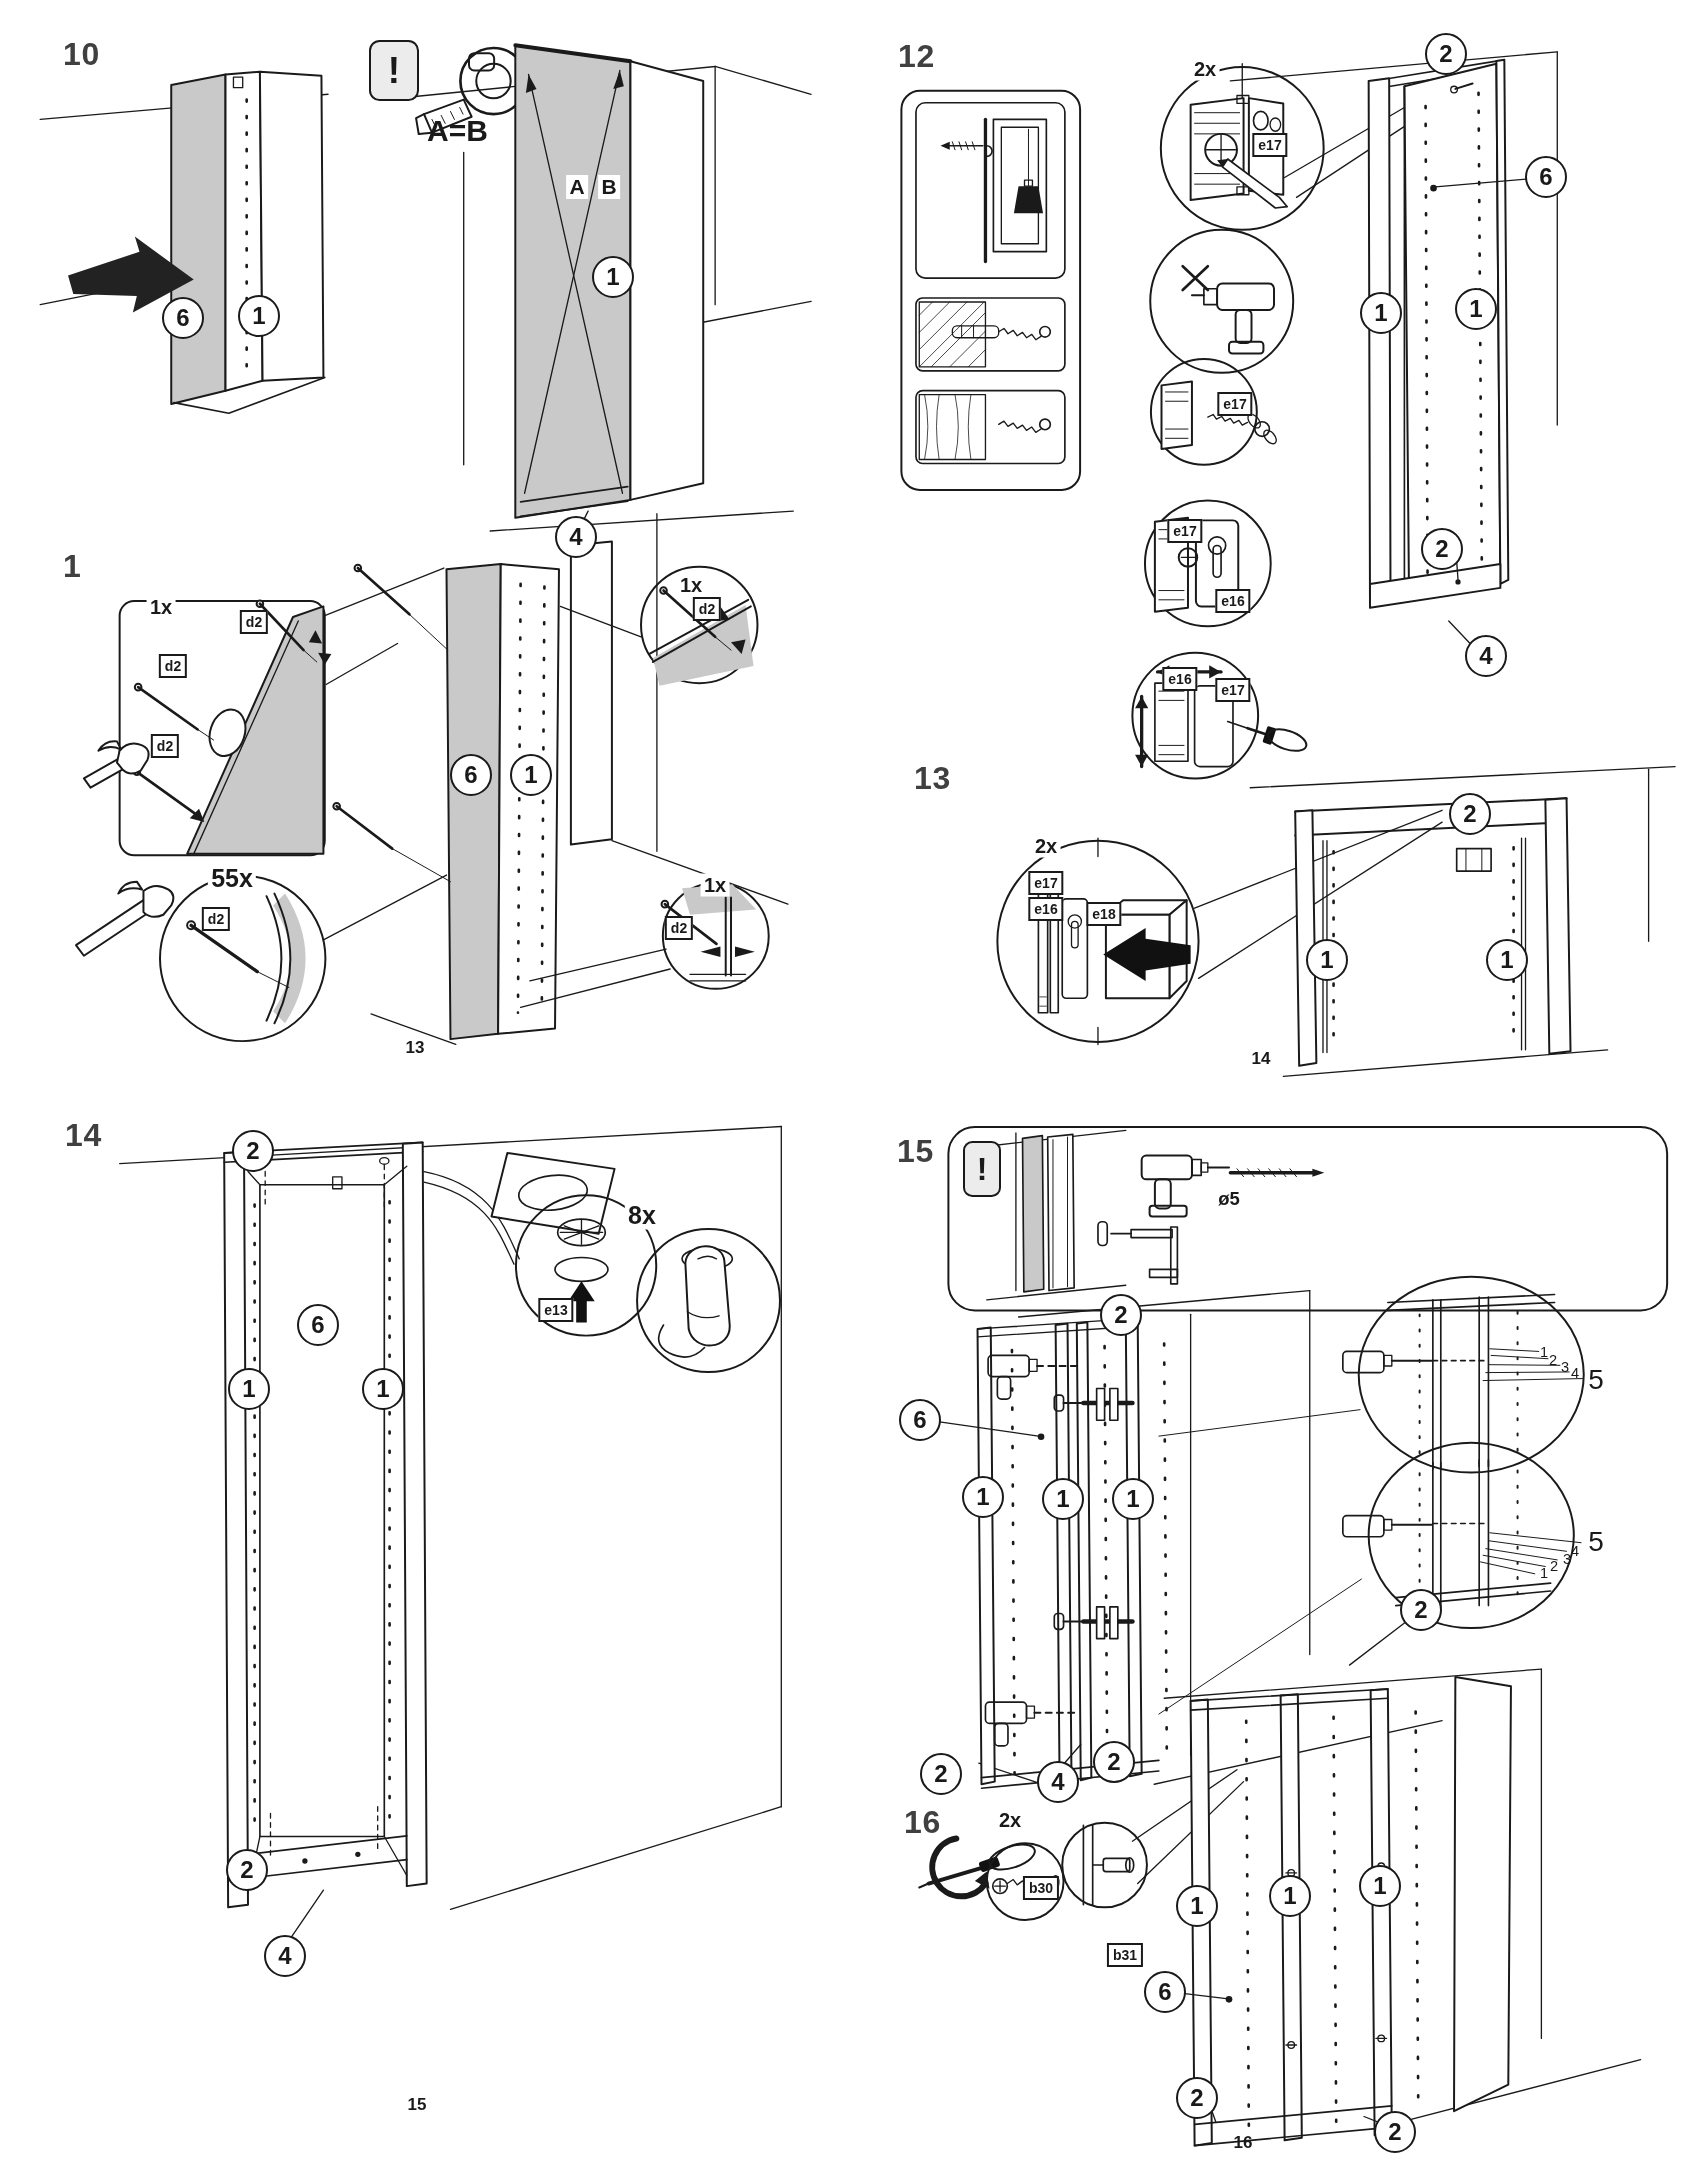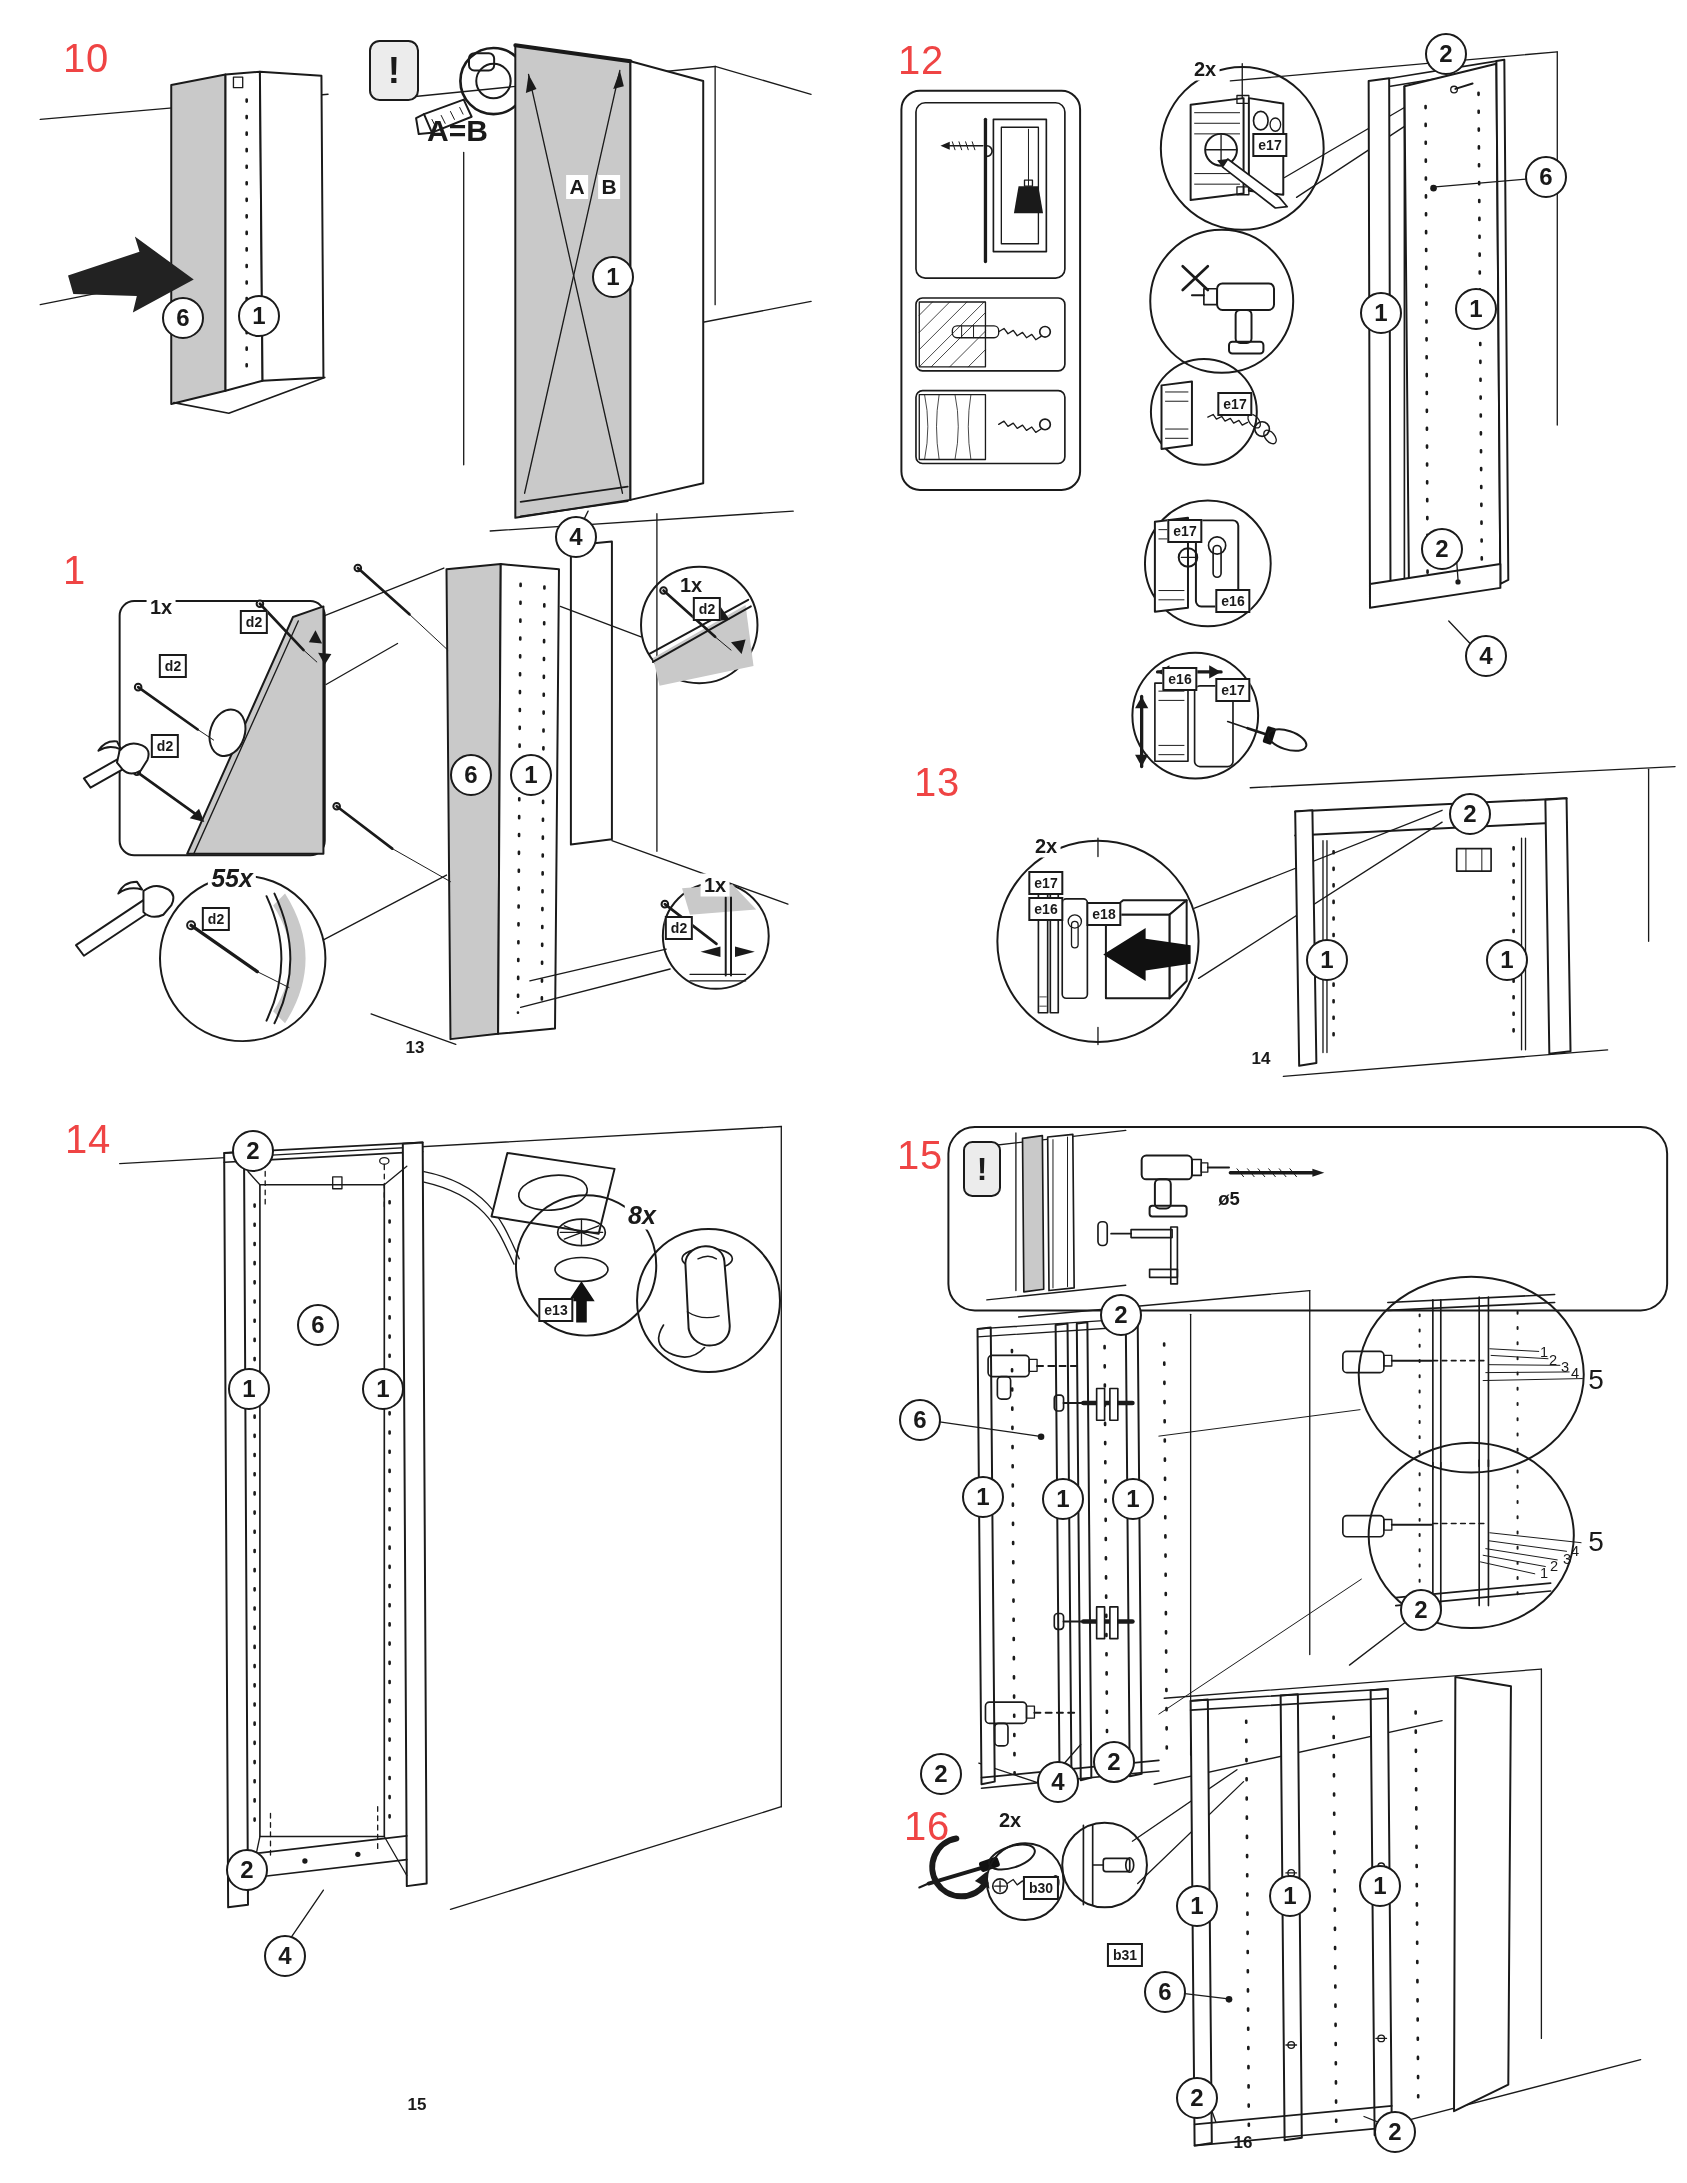--- a/index.html
+++ b/index.html
@@ -1,27 +1,27 @@
 <!DOCTYPE html>
 <html style="font-size:10.6px"><head>
 <meta charset="utf-8">
 <style>
   html,body{margin:0;padding:0;background:#9a9a9a;}
   .page{position:relative;width:1687px;height:2183px;background:#ffffff;
         font-family:"Liberation Sans",sans-serif;color:#1a1a1a;overflow:hidden;}
   svg.layer{position:absolute;left:0;top:0;}
-  .stepnum{position:absolute;font-size:40px;font-weight:400;color:#ef4444;letter-spacing:0.7px;}
+  .stepnum{position:absolute;font-size:32px;font-weight:700;color:#404040;letter-spacing:0.7px;}
   .badge{position:absolute;width:38px;height:38px;border:2.6px solid #1a1a1a;border-radius:50%;
          background:#fff;display:flex;align-items:center;justify-content:center;
          font-size:24px;font-weight:700;transform:translate(-50%,-50%);z-index:5;}
   .tag{position:absolute;border:2px solid #1a1a1a;background:#fff;padding:0 4px;line-height:20px;
        font-size:14px;font-weight:700;transform:translate(-50%,-50%);z-index:6;}
   .qty{position:absolute;font-size:20px;font-weight:700;background:#fff;padding:0 3.3px;
        transform:translate(-50%,-50%);z-index:6;}
-  .qty-big{font-size:25px;font-style:italic;}
+  .qty-big{font-size:25px;}
   .chip{position:absolute;font-size:21px;font-weight:700;background:#fff;padding:0 3.3px;
         transform:translate(-50%,-50%);z-index:6;}
   .bigeq{position:absolute;font-size:30px;font-weight:800;z-index:6;}
   .pagenum{position:absolute;font-size:17px;font-weight:700;transform:translate(-50%,-50%);z-index:6;}
   .warn{position:absolute;border:2.6px solid #1a1a1a;border-radius:10.6px;background:#ececec;
         display:flex;align-items:center;justify-content:center;font-weight:900;z-index:6;}
   .pos{position:absolute;font-size:14.6px;transform:translate(-50%,-50%);z-index:6;}
   .pos-big{font-size:28px;font-weight:400;}
 </style>
 </head>

